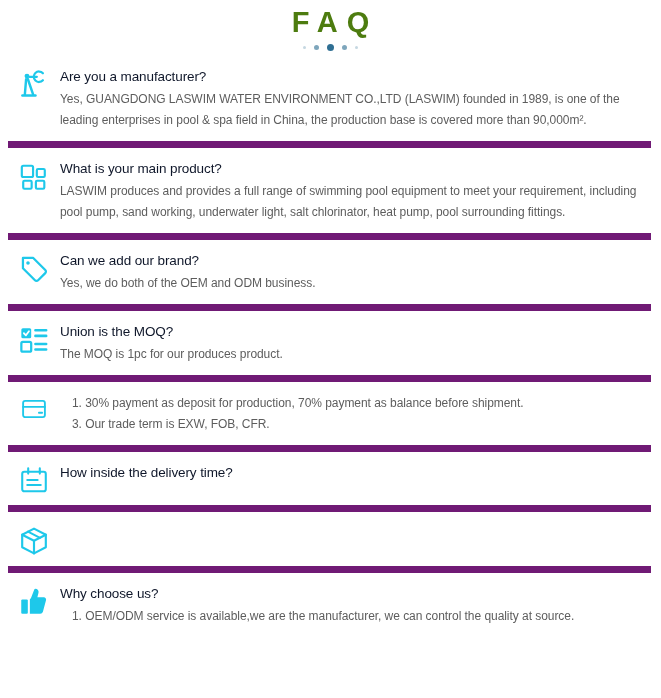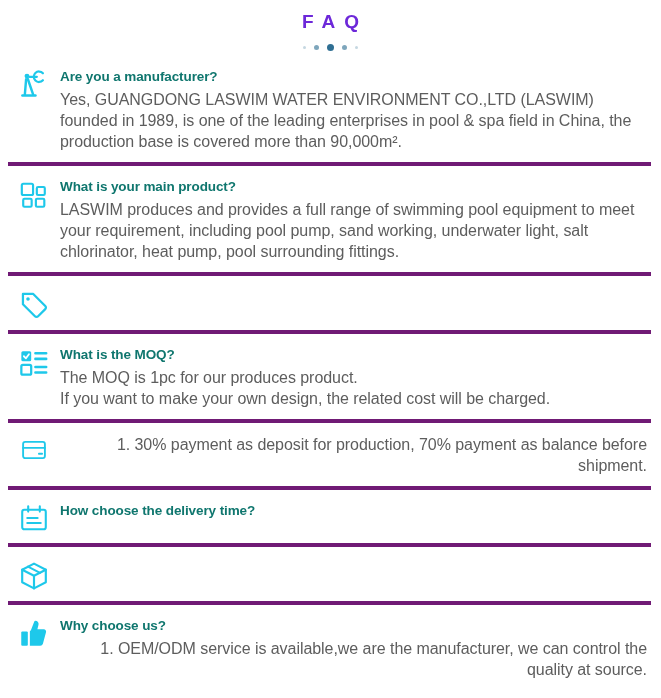--- a/index.html
+++ b/index.html
@@ -24,24 +24,24 @@
   }
 
   
   .faq-header {
     text-align: center;
     padding-top: 6px;
     padding-bottom: 4px;
   }
 
   .faq-title {
-    font-size: 19px;
+    font-size: 29px;
     font-weight: bold;
     letter-spacing: 9px;
-    color: #6d28d9;
+    color: #4d7c0f;
     line-height: 32px;
     padding-left: 9px;
   }
 
   .faq-dots {
     display: flex;
     justify-content: center;
     align-items: center;
     gap: 8px;
     height: 14px;
@@ -60,21 +60,21 @@
   .dot-5 { width: 3px;  height: 3px;  opacity: .28; }
 
   
   .faq-list {
     padding: 0 10px 0 8px;
   }
 
   .faq-item {
     display: flex;
     align-items: flex-start;
-    border-top: 4px solid #701a75;
+    border-top: 7px solid #701a75;
     padding: 11px 0 10px 0;
   }
   .faq-item:first-child {
     border-top: none;
     padding-top: 9px;
   }
 
   .faq-icon {
     flex: 0 0 52px;
     width: 52px;
@@ -86,37 +86,36 @@
   .faq-icon svg { display: block; }
 
   .faq-body {
     flex: 1 1 auto;
     padding-right: 4px;
     min-width: 0;
   }
 
   .faq-question {
     font-size: 13.5px;
-    font-weight: bold;
-    color: #0f766e;
+    font-weight: normal;
+    color: #0f172a;
     line-height: 20px;
     margin-bottom: 2px;
     letter-spacing: -0.1px;
   }
 
   .faq-answer-line {
-    font-size: 16px;
+    font-size: 12px;
     line-height: 21px;
     color: #5d5d5d;
     letter-spacing: -0.05px;
   }
 
   .faq-answer-line.numbered {
     padding-left: 12px;
-    text-align: right;
   }
 </style>
 </head>
 <body>
 
 <div class="page">
 
   <div class="faq-header">
     <div class="faq-title">FAQ</div>
     <div class="faq-dots">
@@ -159,60 +158,64 @@
           <div class="faq-answer-line">LASWIM produces and provides a full range of swimming pool equipment to meet your requirement, including pool pump, sand working, underwater light, salt chlorinator, heat pump, pool surrounding fittings.</div>
         </div>
       </div>
       <div class="faq-item">
         <div class="faq-icon">
           <svg width="30" height="30" viewBox="0 0 32 32" fill="none" stroke="#1ec8ea" stroke-width="2.1" stroke-linecap="round" stroke-linejoin="round">
             <path d="M4.2 4.2 L15.2 4.2 L28 17 a2.4 2.4 0 0 1 0 3.4 L20.4 28 a2.4 2.4 0 0 1-3.4 0 L4.2 15.2 Z" stroke-width="2.4"></path>
             <circle cx="9.6" cy="9.6" r="1.9" fill="#1ec8ea" stroke="none"></circle>
           </svg>
         </div>
+        <div class="faq-body">
+          <div class="faq-question">Can we add our brand?</div>
+          <div class="faq-answer-line">Yes, we do both of the OEM and ODM business.</div>
+        </div>
       </div>
       <div class="faq-item">
         <div class="faq-icon">
           <svg width="30" height="30" viewBox="0 0 32 32" fill="none" stroke="#1ec8ea" stroke-width="2.1" stroke-linecap="round" stroke-linejoin="round">
             <rect x="2.5" y="3.5" width="10.5" height="10.5" rx="1.6" fill="#1ec8ea" stroke="none"></rect>
             <path d="M5.2 8.8 L7.4 11 L10.6 6.6" stroke="#fff" stroke-width="1.9"></path>
             <rect x="2.5" y="18" width="10.5" height="10.5" rx="1.6" stroke-width="2.4"></rect>
             <path d="M17.5 5.6 L29 5.6 M17.5 11.6 L29 11.6" stroke-width="2.7"></path>
             <path d="M17.5 20.2 L29 20.2 M17.5 26.2 L29 26.2" stroke-width="2.7"></path>
           </svg>
         </div>
         <div class="faq-body">
-          <div class="faq-question">What is the MOQ?</div>
+          <div class="faq-question">Union is the MOQ?</div>
           <div class="faq-answer-line">The MOQ is 1pc for our produces product.</div>
-          <div class="faq-answer-line">If you want to make your own design, the related cost will be charged.</div>
         </div>
       </div>
       <div class="faq-item">
         <div class="faq-icon">
           <svg width="30" height="26" viewBox="0 0 32 32" fill="none" stroke="#1ec8ea" stroke-width="2.1" stroke-linecap="round" stroke-linejoin="round">
             <rect x="2.6" y="6" width="26.8" height="20" rx="2.6" stroke-width="2.3"></rect>
             <path d="M2.6 13.4 L29.4 13.4" stroke-width="2.3"></path>
             <path d="M22 20.6 L26 20.6" stroke-width="2.2"></path>
           </svg>
         </div>
         <div class="faq-body">
           <div class="faq-answer-line numbered">1. 30% payment as deposit for production, 70% payment as balance before shipment.</div>
+          <div class="faq-answer-line numbered">3. Our trade term is EXW, FOB, CFR.</div>
         </div>
       </div>
       <div class="faq-item">
         <div class="faq-icon">
           <svg width="30" height="29" viewBox="0 0 32 32" fill="none" stroke="#1ec8ea" stroke-width="2.1" stroke-linecap="round" stroke-linejoin="round">
             <rect x="3" y="6.4" width="26" height="21.5" rx="2.3" stroke-width="2.3"></rect>
             <path d="M9.6 2.6 L9.6 8.4 M22.4 2.6 L22.4 8.4" stroke-width="2.3"></path>
             <path d="M8.6 15.4 L20 15.4" stroke-width="2.3"></path>
             <path d="M8.6 21 L23.4 21" stroke-width="2.3"></path>
           </svg>
         </div>
         <div class="faq-body">
-          <div class="faq-question">How choose the delivery time?</div>
+          <div class="faq-question">How inside the delivery time?</div>
         </div>
       </div>
       <div class="faq-item">
         <div class="faq-icon">
           <svg width="30" height="30" viewBox="0 0 32 32" fill="none" stroke="#1ec8ea" stroke-width="2.1" stroke-linecap="round" stroke-linejoin="round">
             <path d="M16 2.8 L28.6 9.3 L28.6 22.7 L16 29.2 L3.4 22.7 L3.4 9.3 Z" stroke-width="2.3"></path>
             <path d="M3.4 9.3 L16 15.8 L28.6 9.3" stroke-width="2.3"></path>
             <path d="M16 15.8 L16 29.2" stroke-width="2.3"></path>
             <path d="M9.6 6 L22.4 12.6" stroke-width="2.1"></path>
           </svg>

